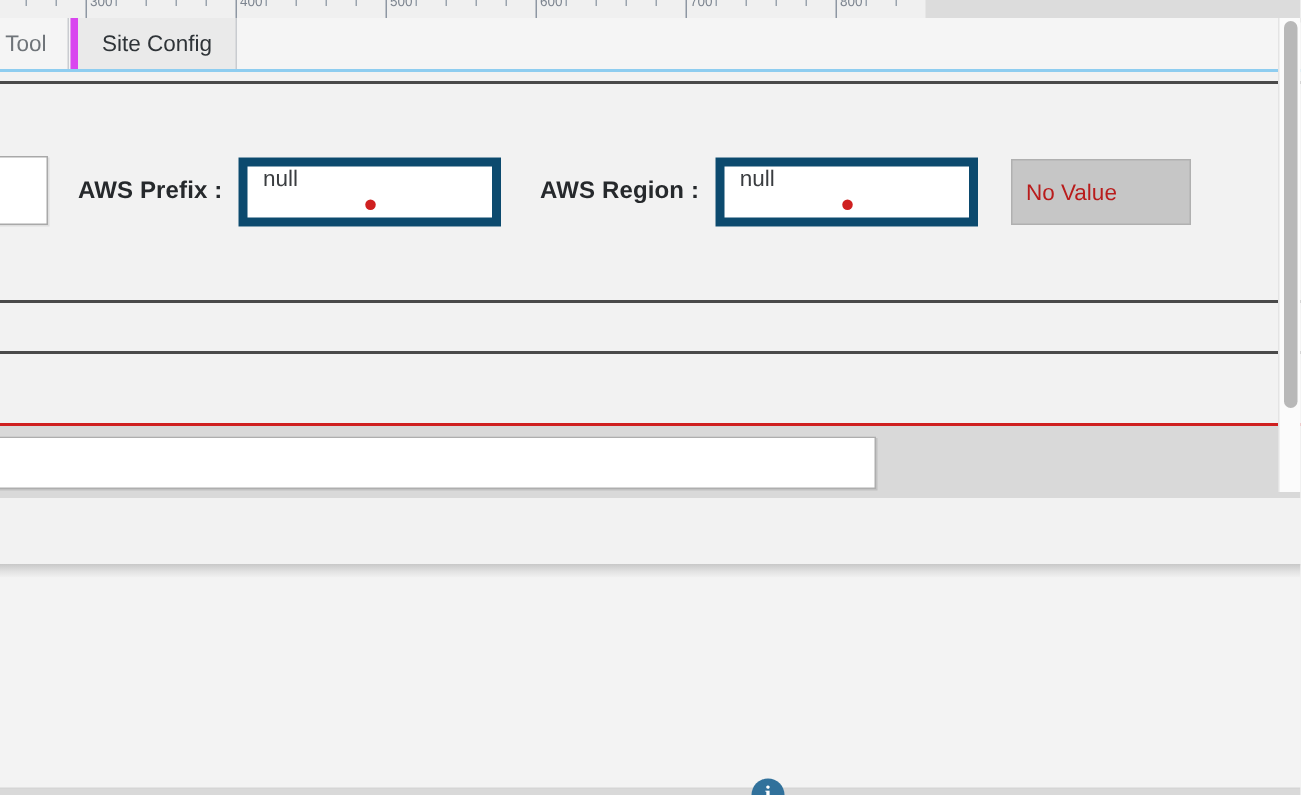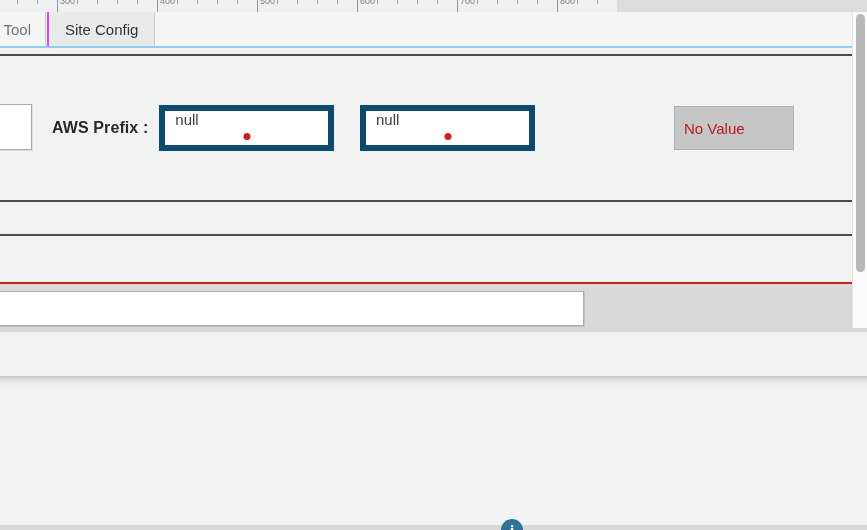--- a/index.html
+++ b/index.html
@@ -88,21 +88,21 @@
   .tab.partial {
     left: -18px;
     width: 64px;
     justify-content: flex-end;
   }
   .tab.active {
     left: 47px;
     background: #eaeaea;
     color: #2f3438;
     font-weight: normal;
-    border-left: 2px solid #d946ef;
+    border-left: 5px solid #d946ef;
     border-right: 1px solid #c9ccd0;
     padding: 0 16px;
   }
 
   
   .content {
     position: absolute;
     left: 0;
     top: 48px;
     width: 867px;
@@ -399,20 +399,21 @@
 
       <div class="field-group grp-prefix">
         <span class="field-label">AWS Prefix :</span>
         <div class="field-box">
           <span class="field-value">null</span>
           <span class="err-dot"></span>
         </div>
       </div>
 
       <div class="field-group grp-region">
+        <span class="field-label">AWS Region :</span>
         <div class="field-box">
           <span class="field-value">null</span>
           <span class="err-dot"></span>
         </div>
       </div>
 
       <div class="field-group grp-backend">
         <div class="field-disabled">
           <span class="field-disabled-text">No Value</span>
         </div>

